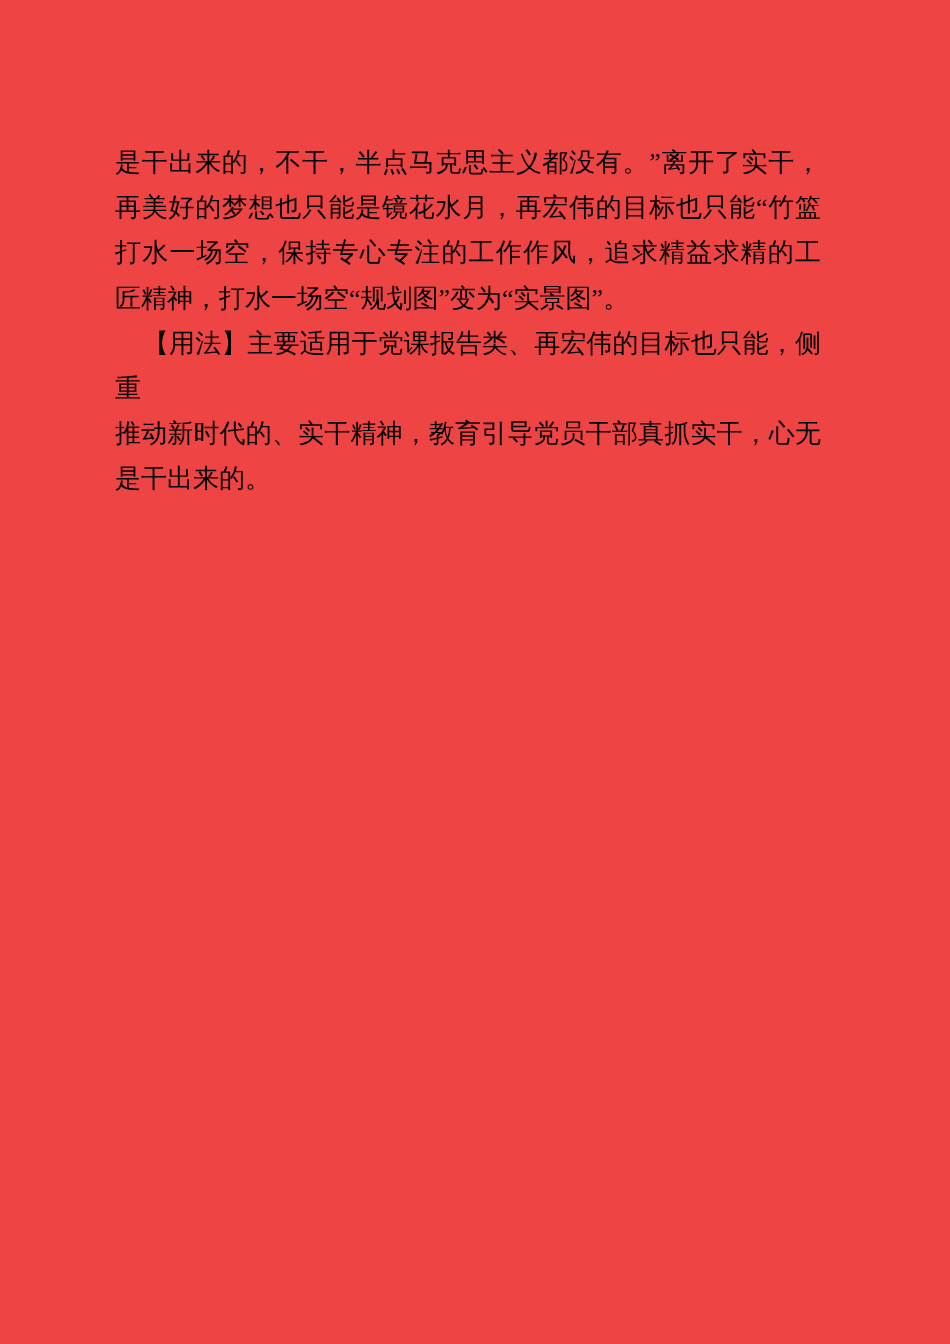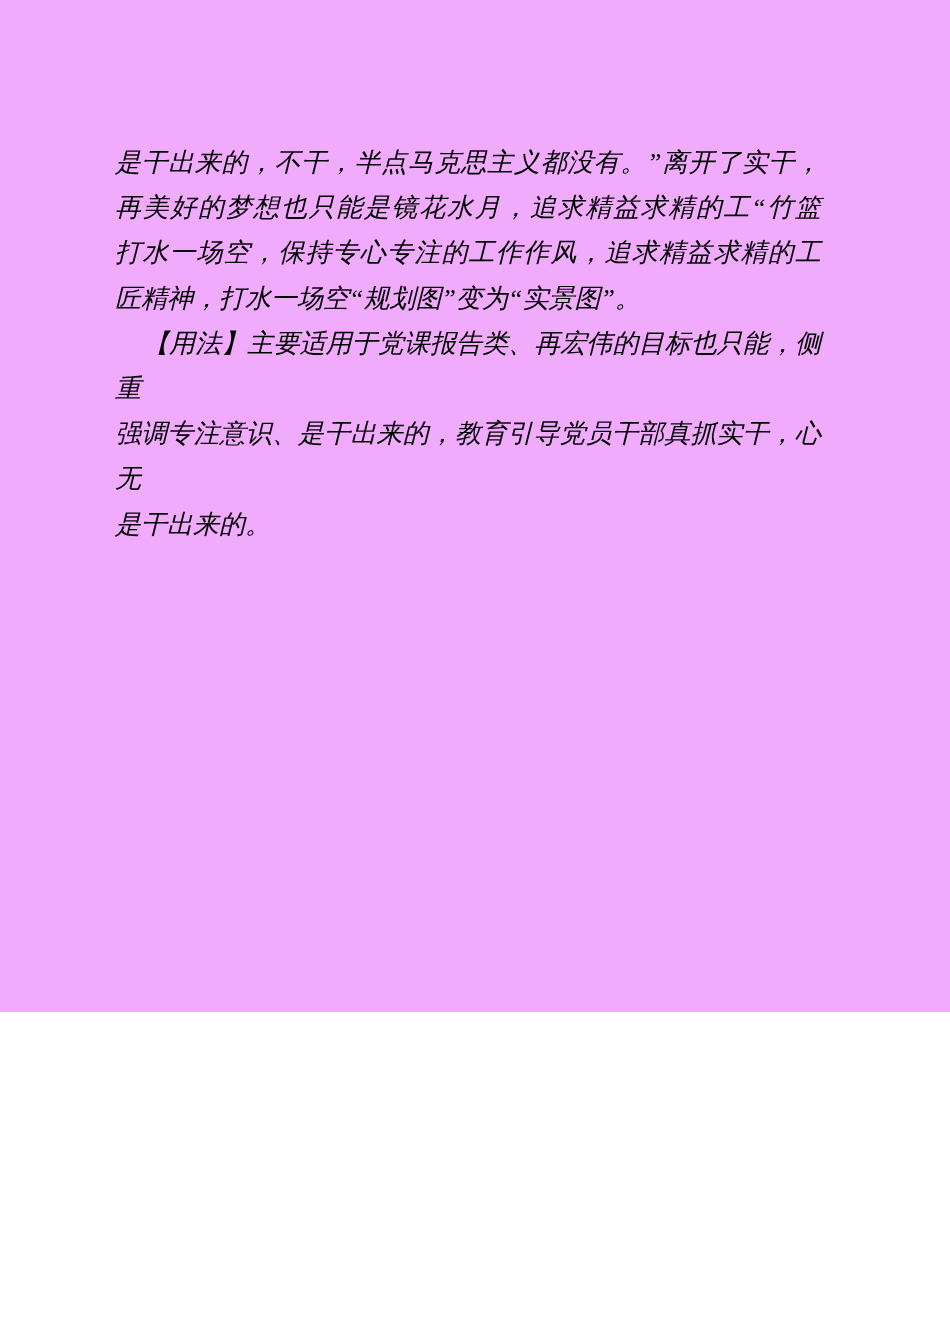--- a/index.html
+++ b/index.html
@@ -3,24 +3,23 @@
 <meta charset="utf-8">
 <style>
   html, body {
     margin: 0;
     padding: 0;
     background: #ffffff;
   }
   .page {
     position: relative;
     width: 950px;
-    height: 1012px;
-    background: #f0abfc;
+    height: 1344px;
+    background: #ef4444;
     overflow: hidden;
-    font-style: italic;
   }
   .text-block {
     position: absolute;
     left: 115px;
     top: 140px;
     width: 706px;
   }
   .para {
     margin: 0;
     padding: 0;
@@ -43,23 +42,23 @@
     text-indent: 28px;
   }
 </style>
 </head>
 <body>
 
 <div class="page">
   <div class="text-block">
     <div class="para">
       <div class="line">是干出来的，不干，半点马克思主义都没有。”离开了实干，</div>
-      <div class="line">再美好的梦想也只能是镜花水月，追求精益求精的工“竹篮</div>
+      <div class="line">再美好的梦想也只能是镜花水月，再宏伟的目标也只能“竹篮</div>
       <div class="line">打水一场空，保持专心专注的工作作风，追求精益求精的工</div>
       <div class="line para-end">匠精神，打水一场空“规划图”变为“实景图”。</div>
     </div>
     <div class="para">
       <div class="line indent-first">【用法】主要适用于党课报告类、再宏伟的目标也只能，侧重</div>
-      <div class="line">强调专注意识、是干出来的，教育引导党员干部真抓实干，心无</div>
+      <div class="line">推动新时代的、实干精神，教育引导党员干部真抓实干，心无</div>
       <div class="line para-end">是干出来的。</div>
     </div>
   </div>
 </div>
 
 </body></html>

